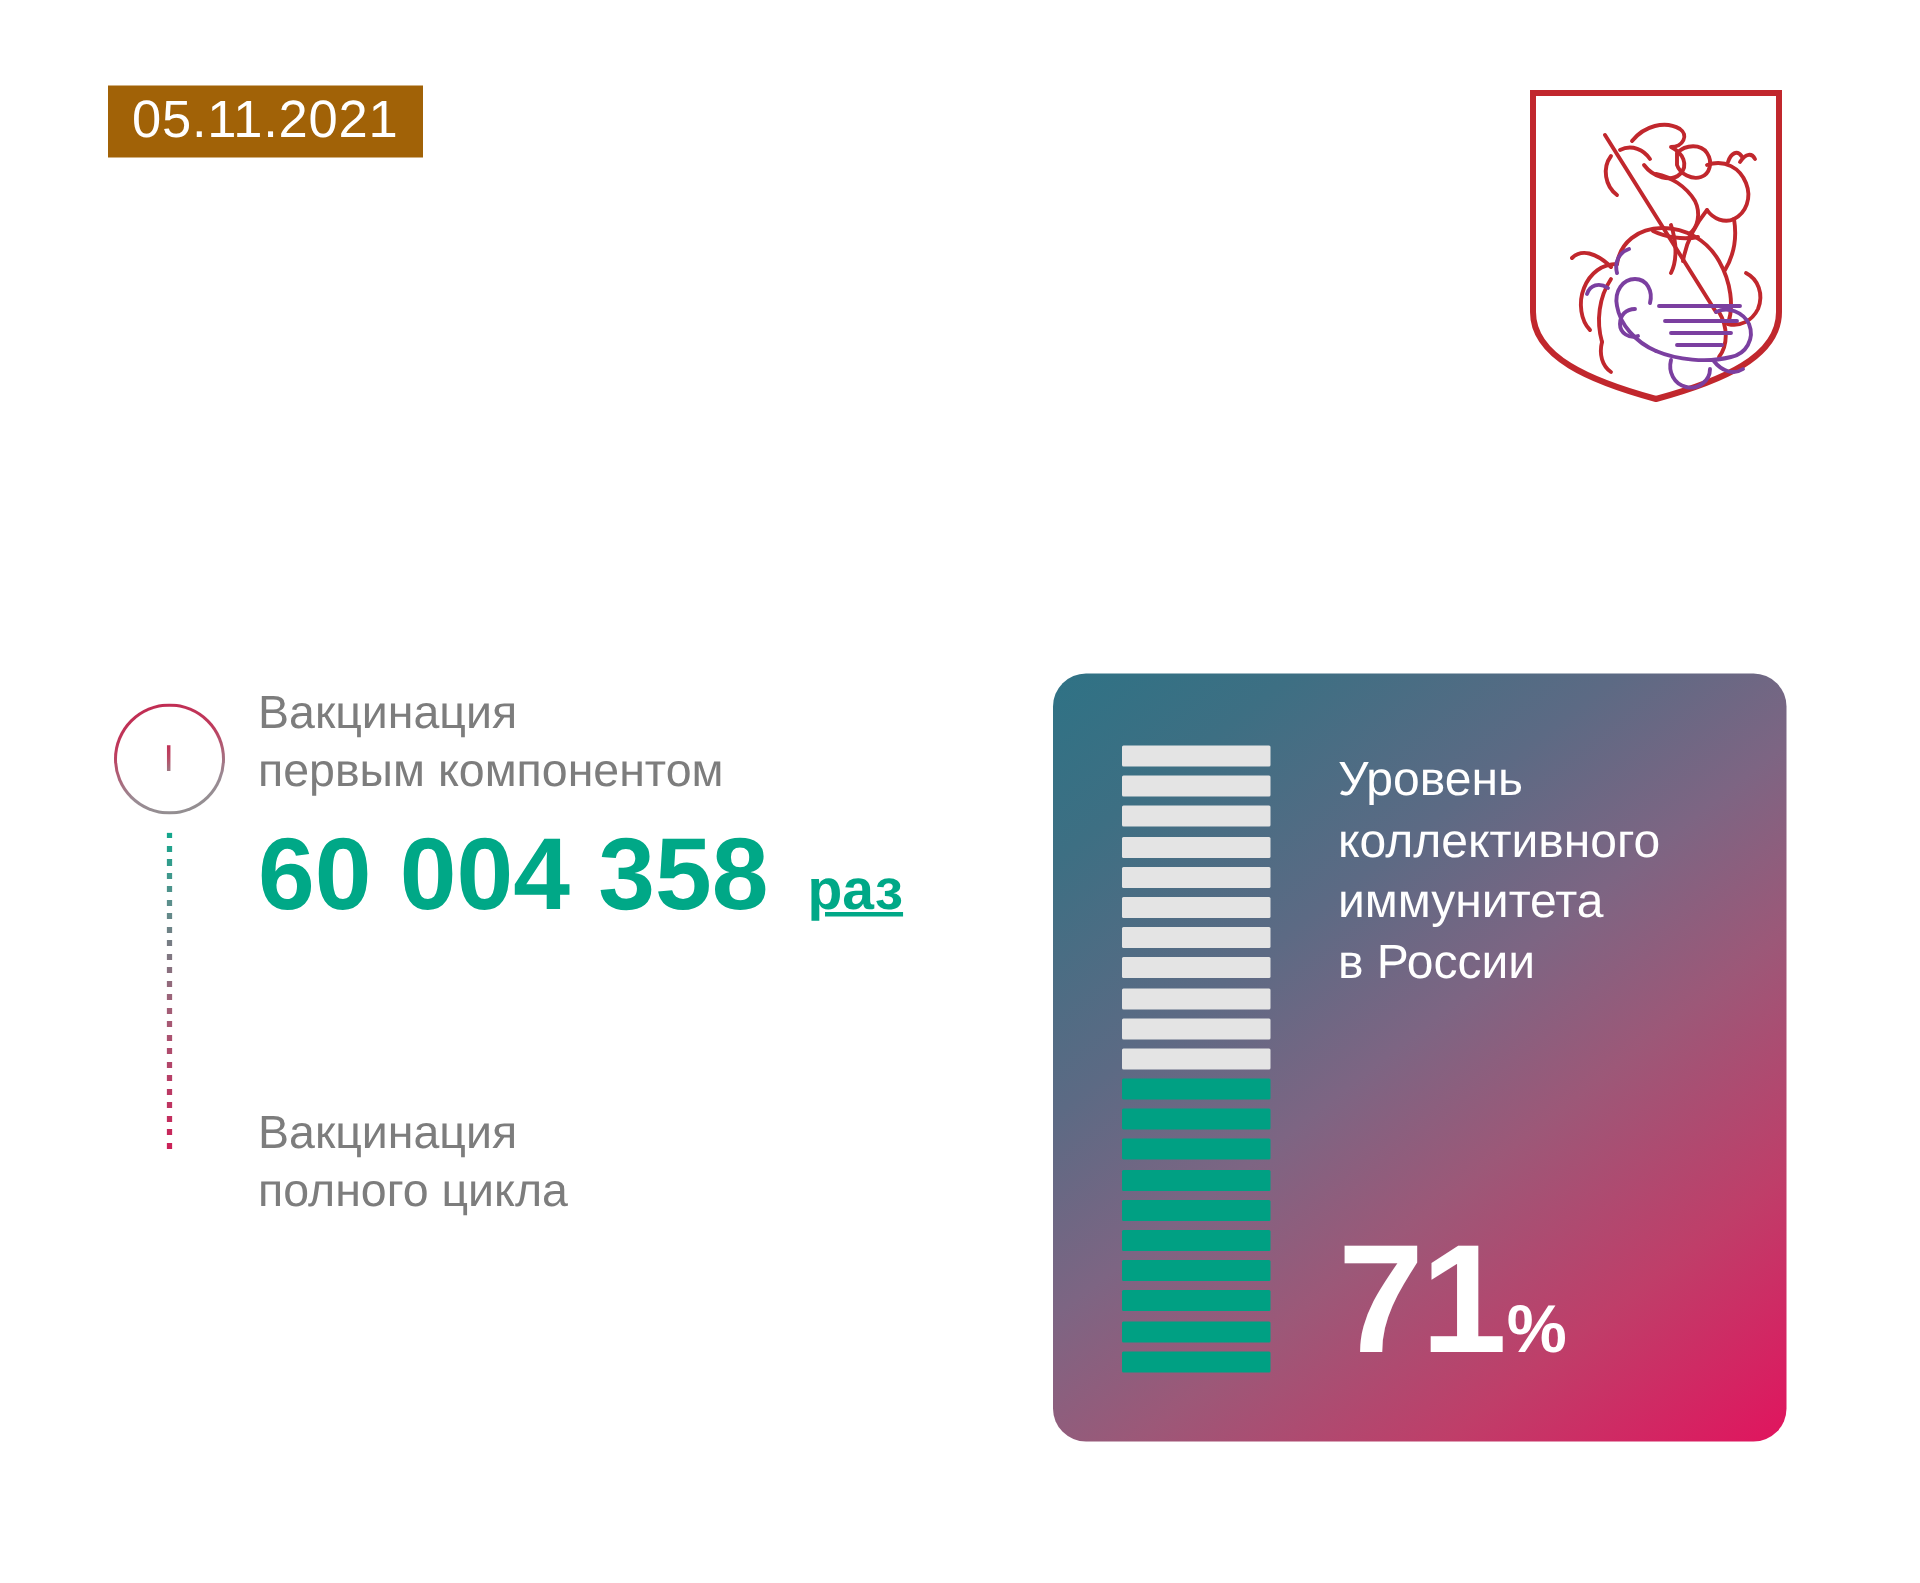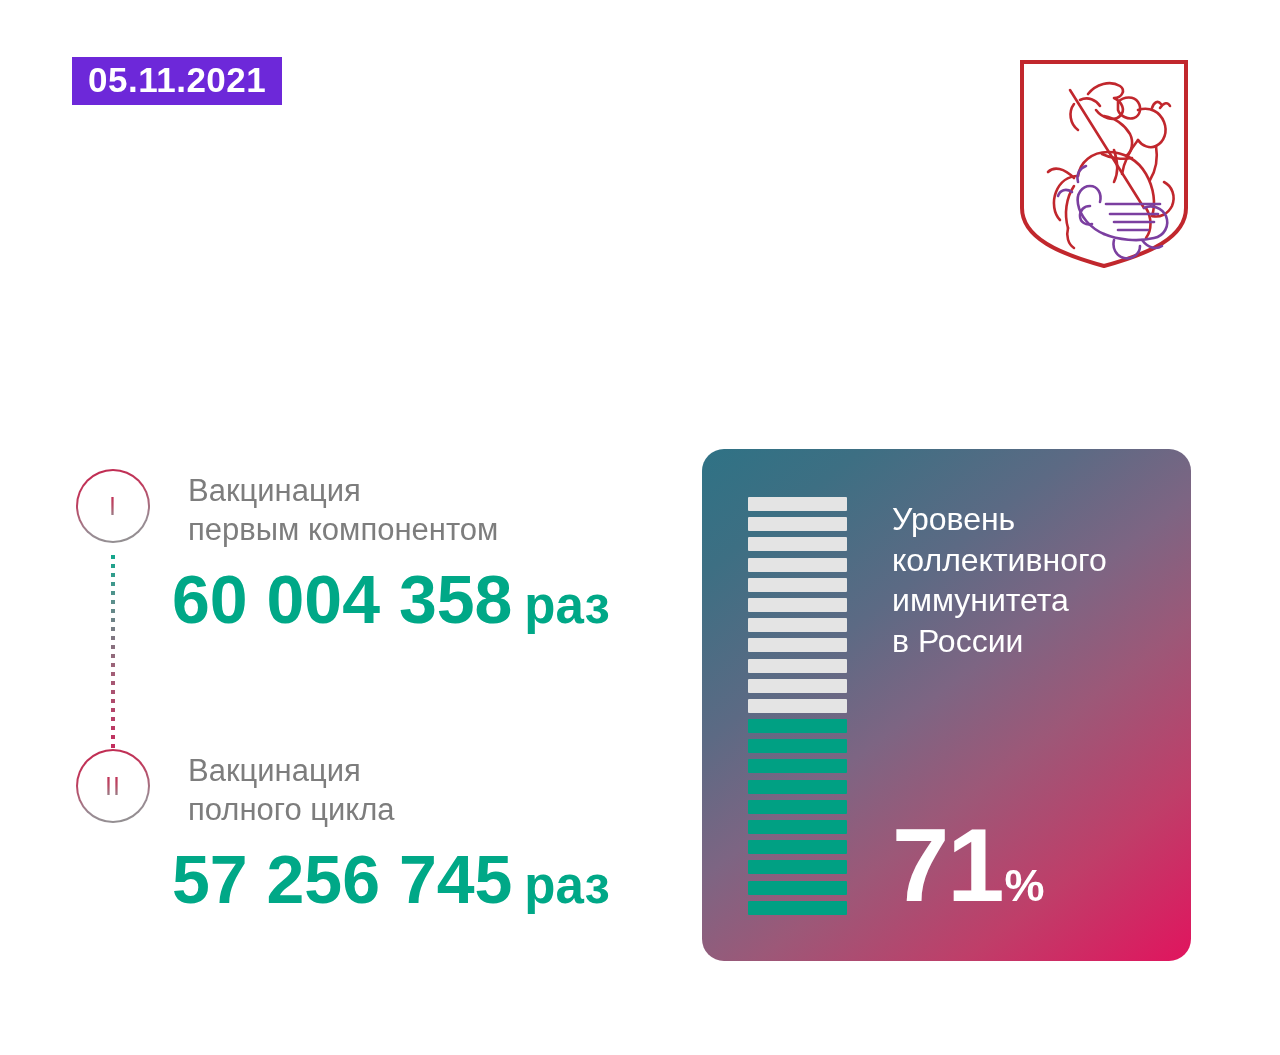--- a/index.html
+++ b/index.html
@@ -18,24 +18,24 @@
     height: 1055px;
     background: #ffffff;
     overflow: hidden;
   }
 
   
   .date-badge {
     position: absolute;
     left: 72px;
     top: 57px;
-    background: #6d28d9;
+    background: #a16207;
     color: #ffffff;
     font-size: 35px;
-    font-weight: bold;
+    font-weight: normal;
     letter-spacing: 0.5px;
     padding: 5px 16px 8px 16px;
     line-height: 1;
     box-sizing: border-box;
   }
 
   .title-block {
     position: absolute;
     left: 68px;
     top: 125px;
@@ -121,37 +121,38 @@
     -webkit-mask-image: repeating-linear-gradient(180deg, #000 0 4px, transparent 4px 9px);
     mask-image: repeating-linear-gradient(180deg, #000 0 4px, transparent 4px 9px);
   }
 
   .stat-text { position: absolute; left: 172px; top: 0; }
   .stat-label {
     color: #7d7d7d;
     font-size: 31px;
     line-height: 1.26;
     white-space: pre-line;
-    margin: 16px;
+    margin: 0;
   }
   .stat-value {
     margin-top: 16px;
     color: #00a887;
     font-weight: bold;
     line-height: 1;
     white-space: nowrap;
   }
   .stat-number {
     font-size: 68px;
     letter-spacing: 0px;
     text-align: center;
   }
   .stat-unit {
-    font-size: 51px;
-    margin-left: 12px;
+    font-size: 38px;
+    margin-left: 26px;
+    text-decoration: underline;
   }
 
   
   .panel {
     position: absolute;
     left: 702px;
     top: 449px;
     width: 489px;
     height: 512px;
     border-radius: 22px;
@@ -286,29 +287,23 @@
       <div class="stat-text">
         <div class="stat-label">Вакцинация
 первым компонентом</div>
         <div class="stat-value">
           <span class="stat-number">60 004 358</span><span class="stat-unit">раз</span>
         </div>
       </div>
     </div>
 
     <div class="stat-row">
-      <div class="badge">
-        <span class="badge-num">II</span>
-      </div>
       <div class="stat-text">
         <div class="stat-label">Вакцинация
 полного цикла</div>
-        <div class="stat-value">
-          <span class="stat-number">57 256 745</span><span class="stat-unit">раз</span>
-        </div>
       </div>
     </div>
 
   </div>
 
   <div class="panel">
     <div class="gauge">
         <div class="gauge-seg empty"></div>
         <div class="gauge-seg empty"></div>
         <div class="gauge-seg empty"></div>

